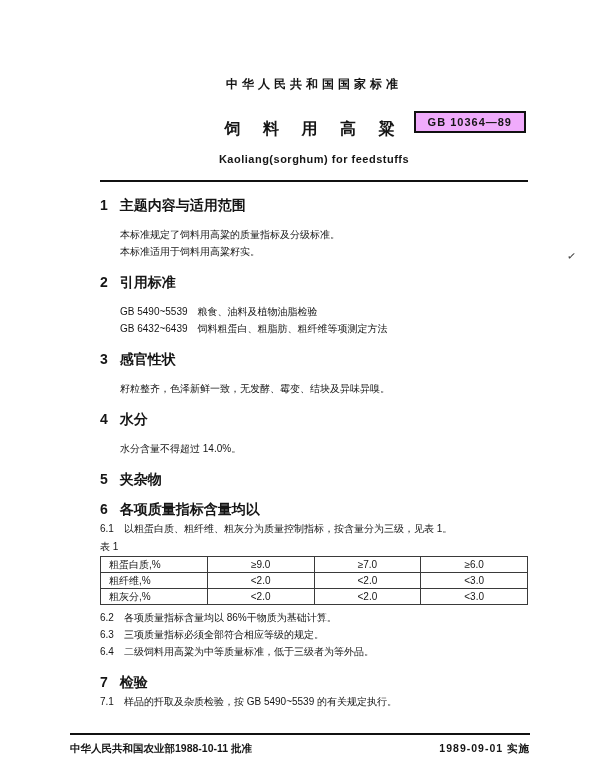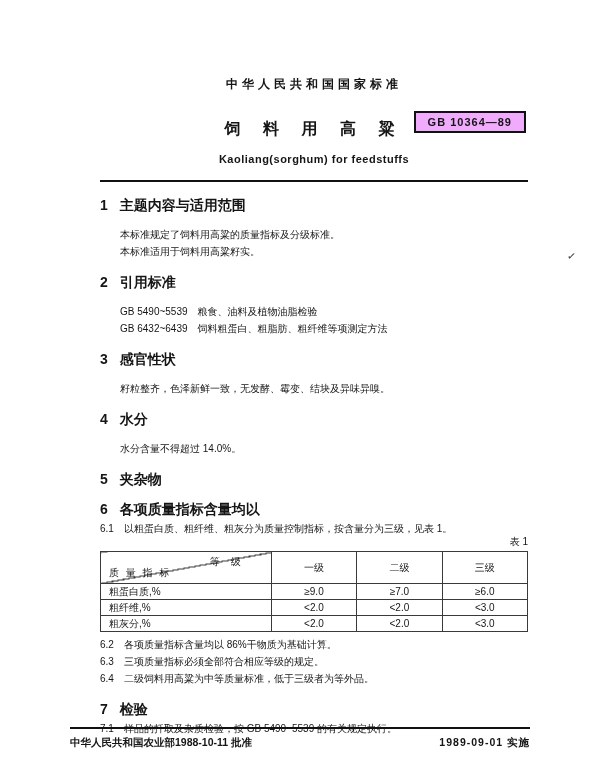--- a/index.html
+++ b/index.html
@@ -76,21 +76,22 @@
   .clause {
     margin-top: 6px;
     font-size: 10px;
     line-height: 14px;
   }
   .clause + .clause { margin-top: 3px; }
   .clause-num { display: inline-block; margin-right: 10px; font-weight: normal; }
 
   
   .table-caption {
-    text-align: right;
+    margin-top: 5px;
+    text-align: left;
     font-size: 10px;
     line-height: 12px;
   }
   table.grade {
     margin-top: 3px;
     width: 100%;
     border-collapse: collapse;
     font-size: 10px;
     table-layout: fixed;
   }
@@ -113,21 +114,21 @@
   }
   .corner-top    { position: absolute; top: 3px;   right: 26px; letter-spacing: 4px; }
   .corner-bottom { position: absolute; bottom: 3px; left: 8px;  letter-spacing: 2px; }
   td.row-label { text-align: left !important; padding-left: 8px !important; }
 
   
   .footer {
     position: absolute;
     left: 70px;
     right: 70px;
-    bottom: 14px;
+    bottom: 8px;
     border-top: 2px solid #111;
     padding-top: 7px;
     display: flex;
     justify-content: space-between;
     font-size: 10.5px;
     font-weight: bold;
   }
   .footer .impl { letter-spacing: 1px; margin-left: 26px; }
 
   
@@ -198,29 +199,20 @@
         <span class="sec-num">6</span><span>各项质量指标含量均以</span>
       </div>
       <p class="clause">
         <span class="clause-num">6.1</span><span>以粗蛋白质、粗纤维、粗灰分为质量控制指标，按含量分为三级，见表 1。</span>
       </p>
 
       <div class="table-caption">表 1</div>
 
       <table class="grade">
         <tbody>
-            <tr class="head-row">
-          <td class="diag">
-            <span class="corner-top">等 级</span>
-            <span class="corner-bottom">质 量 指 标</span>
-          </td>
-          <td>一级</td>
-          <td>二级</td>
-          <td>三级</td>
-        </tr>
         <tr class="data-row">
           <td class="row-label">粗蛋白质,%</td>
           <td>≥9.0</td>
           <td>≥7.0</td>
           <td>≥6.0</td>
         </tr>
         <tr class="data-row">
           <td class="row-label">粗纤维,%</td>
           <td>&lt;2.0</td>
           <td>&lt;2.0</td>

